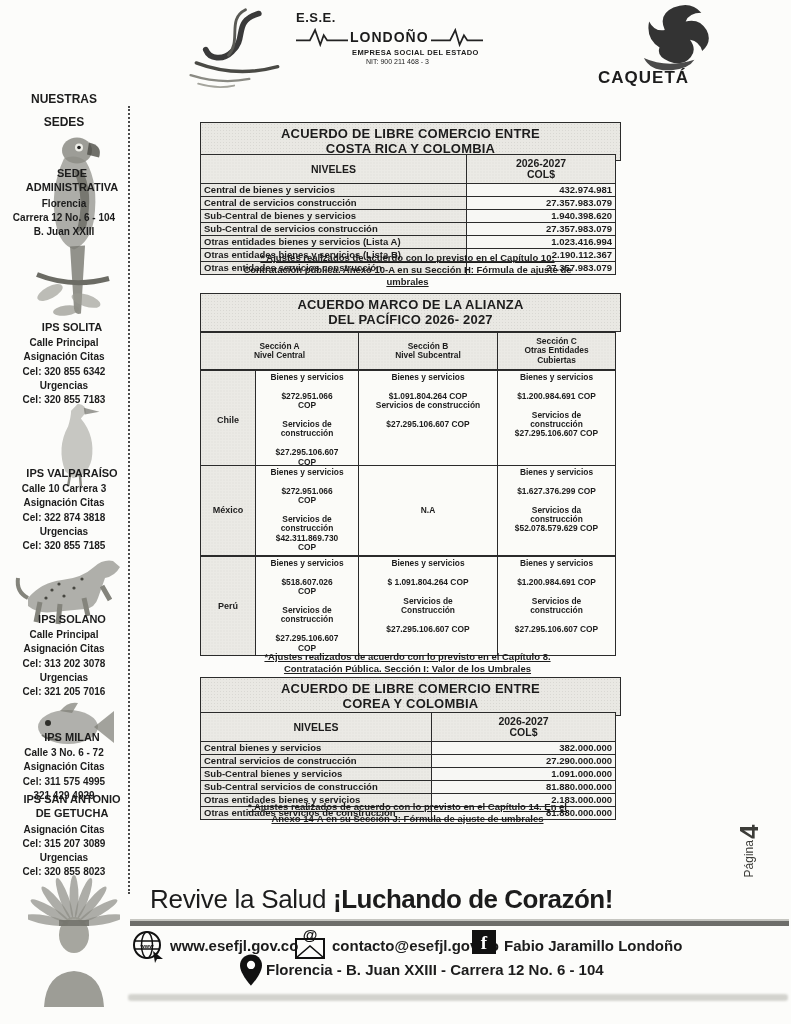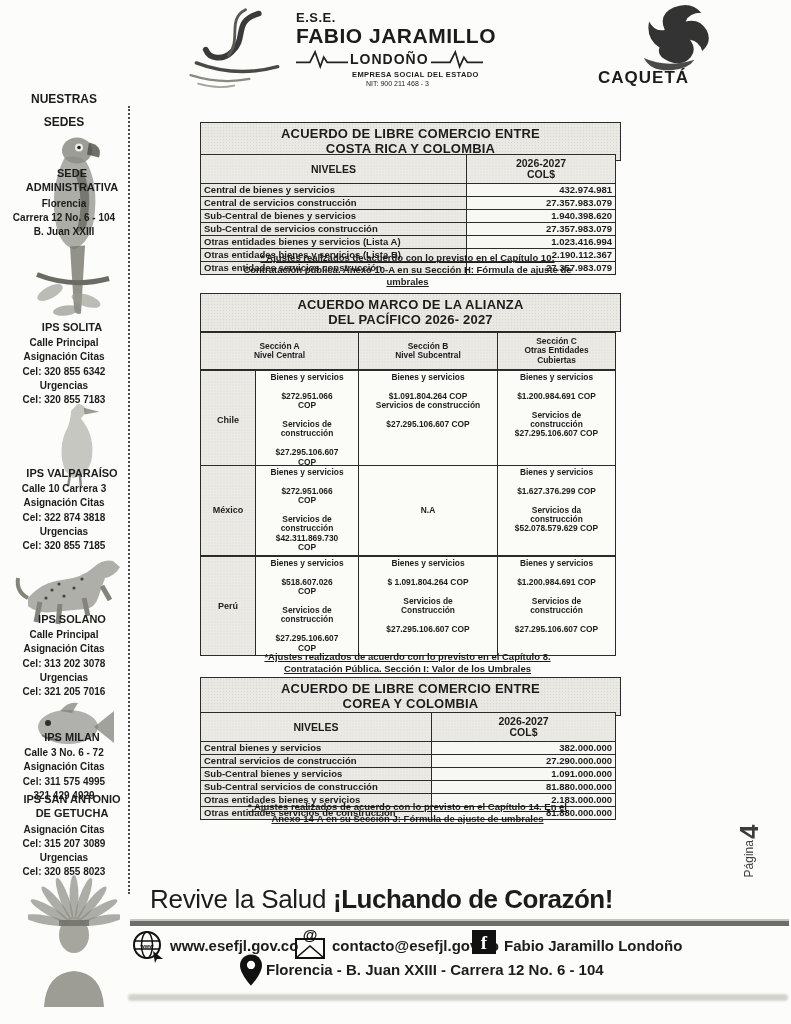--- a/index.html
+++ b/index.html
@@ -69,21 +69,20 @@
   <svg class="abs" style="left:182px;top:6px" width="110" height="90" viewBox="0 0 110 95">
     <path d="M78,8 C50,16 66,34 50,48 C40,58 26,56 22,46" fill="none" stroke="#3a3a3a" stroke-width="6" stroke-linecap="round"></path>
     <path d="M64,4 C44,14 60,36 46,52" fill="none" stroke="#5a5a55" stroke-width="3" stroke-linecap="round"></path>
     <path d="M12,60 q42,16 86,4" stroke="#4a4a45" stroke-width="3.5" fill="none" stroke-linecap="round"></path>
     <path d="M6,73 q32,10 62,4" stroke="#8a8a83" stroke-width="2.5" fill="none" stroke-linecap="round"></path>
     <path d="M14,82 q20,6 38,2" stroke="#a5a59d" stroke-width="2" fill="none" stroke-linecap="round"></path>
   </svg>
 
   <div class="abs" style="left:296px;top:10px">
     <div class="org-prefix">E.S.E.</div>
-    <div class="org-name1">FABIO JARAMILLO</div>
     <div class="londono-row">
       <svg width="52" height="22" viewBox="0 0 60 24">
         <polyline points="0,16 16,16 22,4 28,21 32,10 36,16 60,16" fill="none" stroke="#222" stroke-width="2"></polyline>
       </svg>
       <span class="org-name2">LONDOÑO</span>
       <svg width="52" height="22" viewBox="0 0 60 24">
         <polyline points="0,16 22,16 28,4 33,21 38,10 42,16 60,16" fill="none" stroke="#222" stroke-width="2"></polyline>
       </svg>
     </div>
     <div class="org-subtitle">EMPRESA SOCIAL DEL ESTADO</div>

